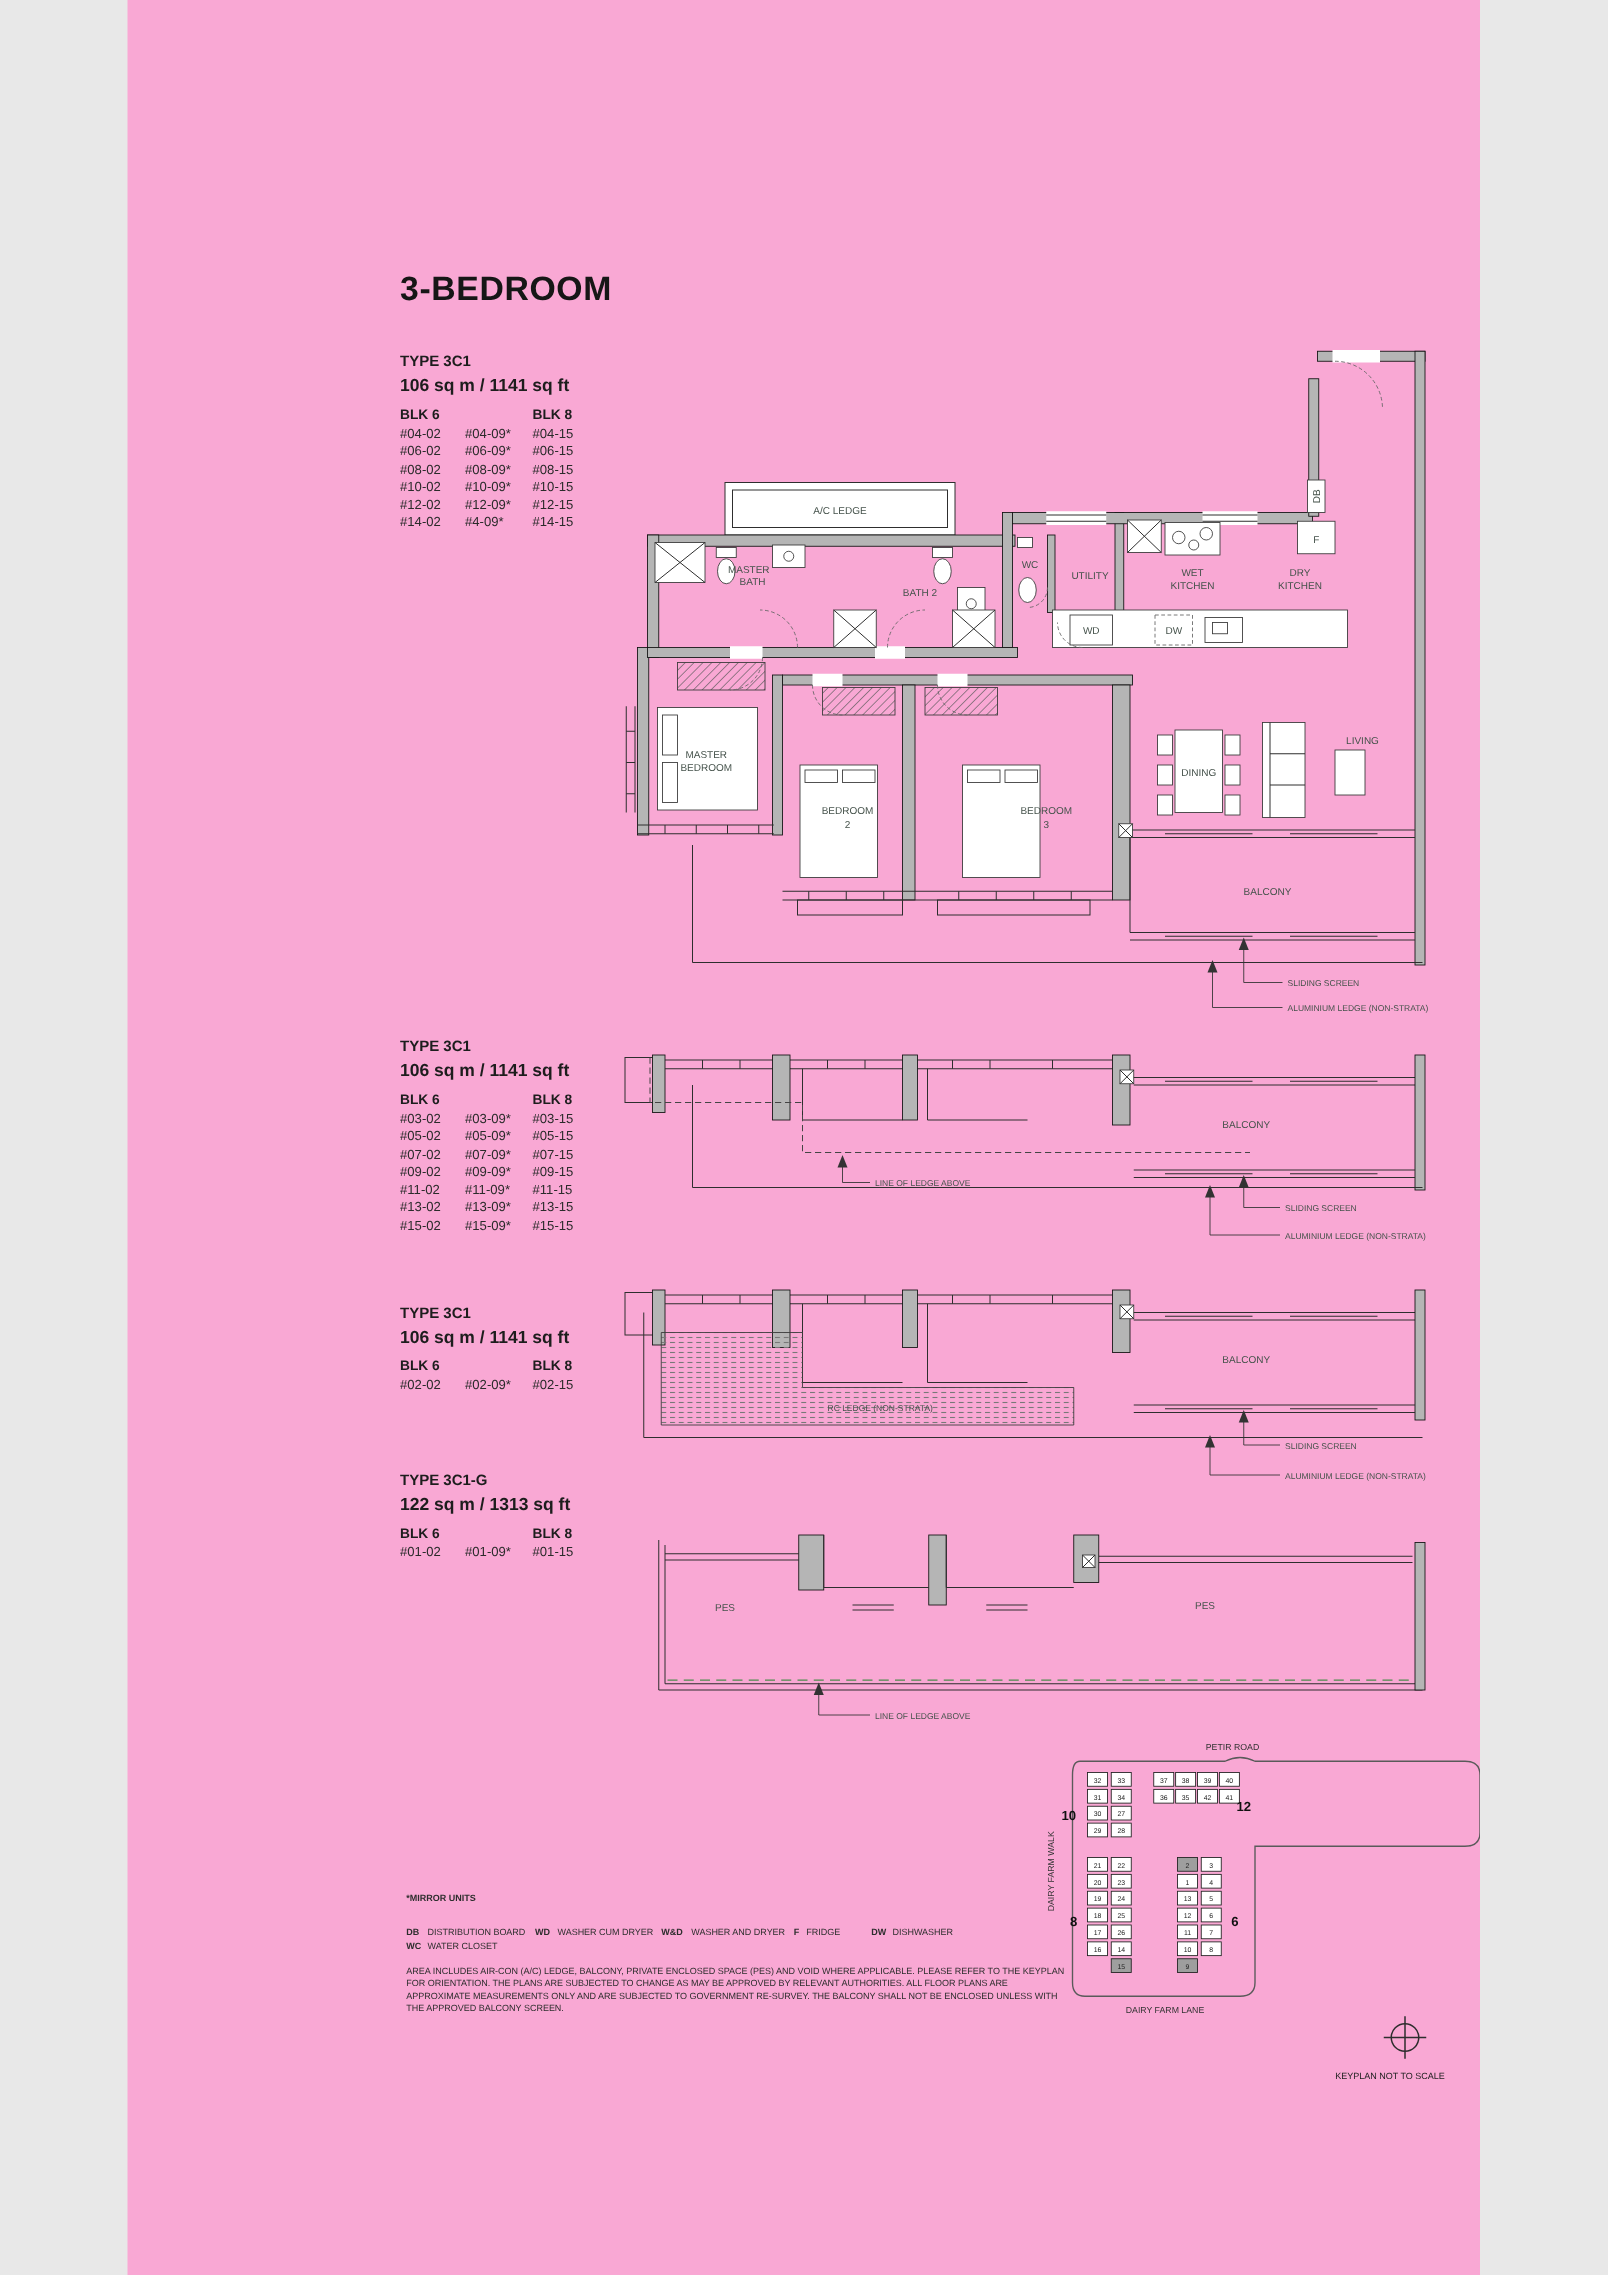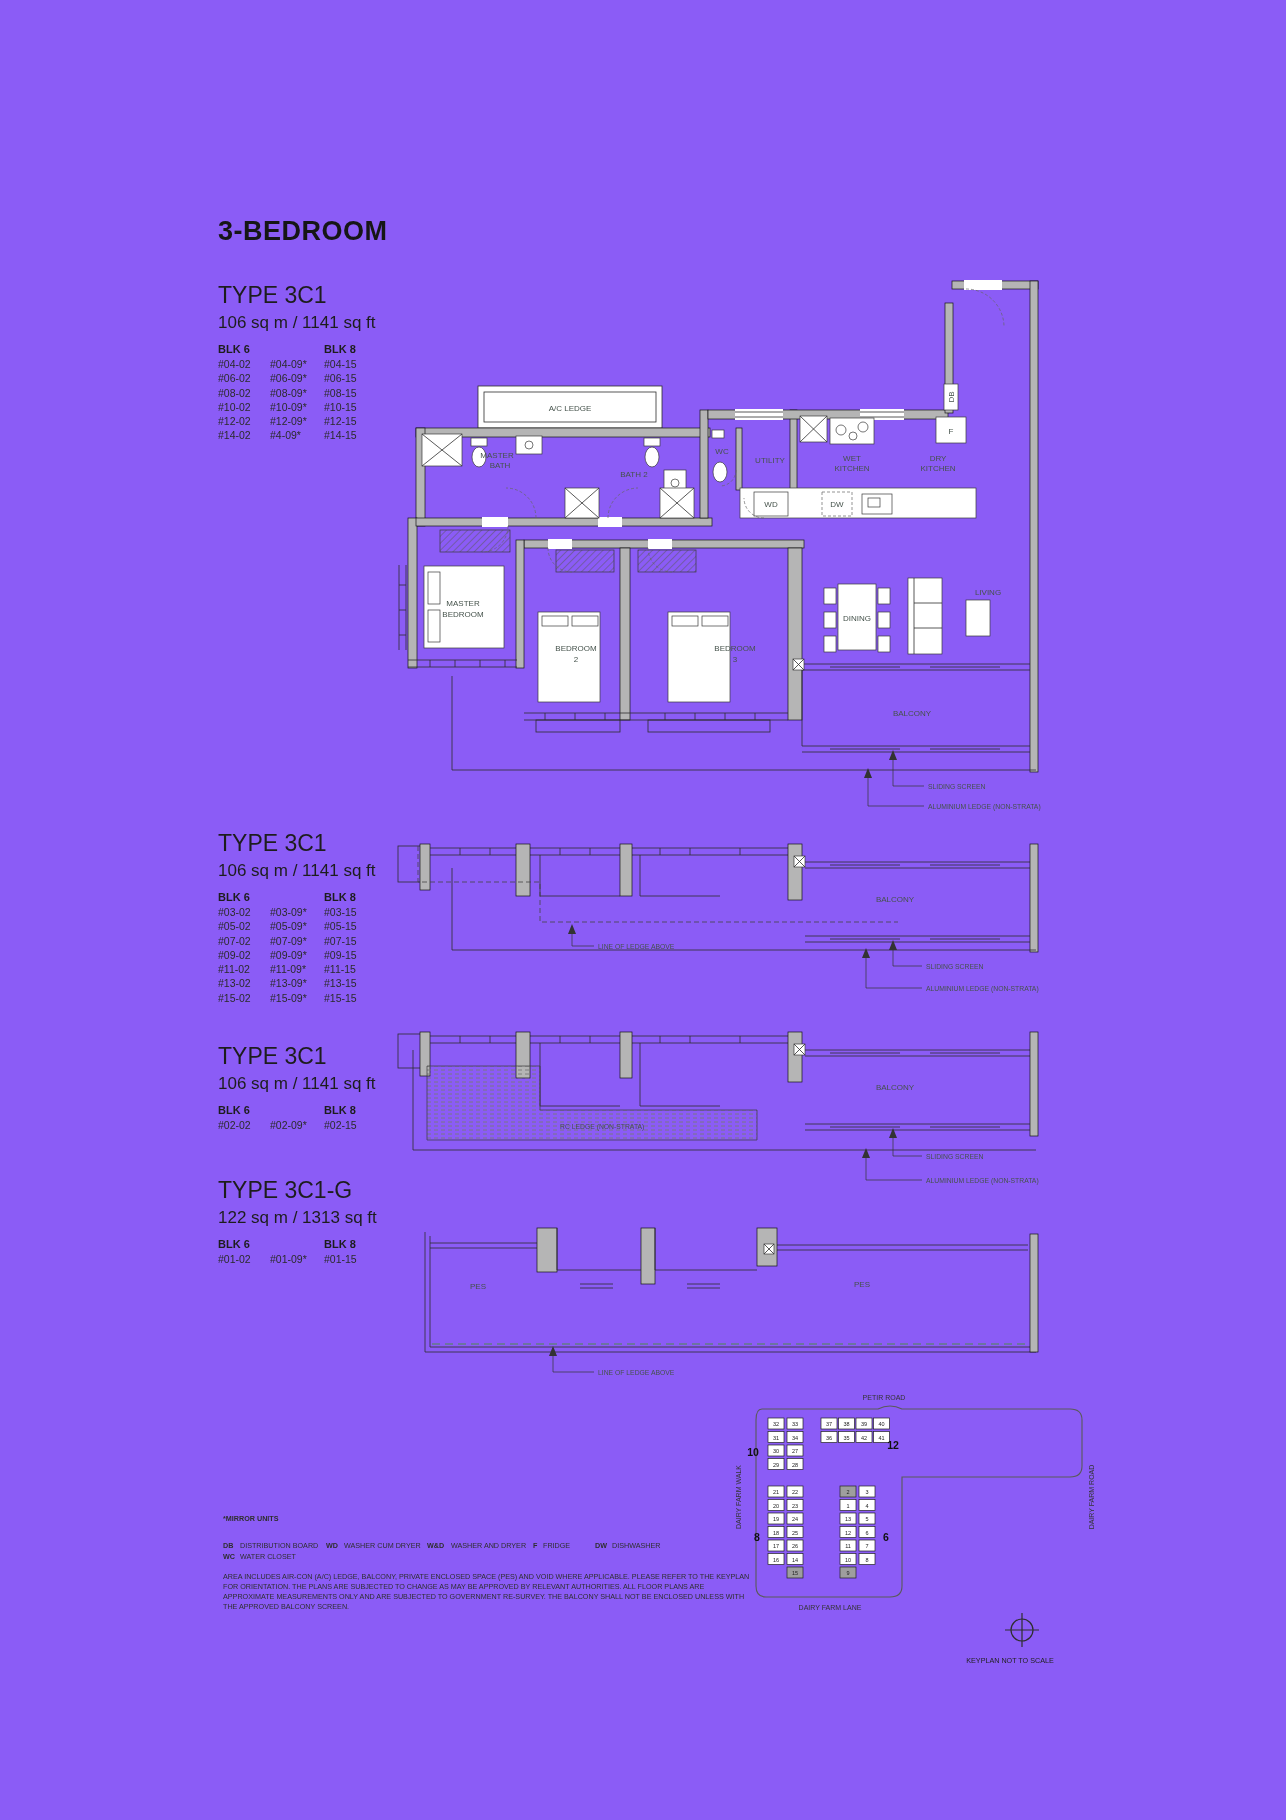--- a/index.html
+++ b/index.html
@@ -1,22 +1,22 @@
 <!DOCTYPE html>
 <html><head>
 <meta charset="utf-8">
 <style>
   html,body{margin:0;padding:0;background:#e8e8e8}
-  #page{position:relative;width:1286px;height:1820px;background:#8b5cf6;
+  #page{position:relative;width:1082px;height:1820px;background:#f9a8d4;
         font-family:"Liberation Sans",sans-serif;color:#1d1d1d;overflow:hidden;margin:0 auto}
   .abs{position:absolute}
   .title{font-size:27px;font-weight:bold;letter-spacing:.5px;color:#161616}
   .sec{position:absolute;left:218px}
-  .sec-type{font-size:23px;font-weight:normal;margin:0 0 4px 0}
-  .sec-area{font-size:17px;font-weight:normal;margin:0 0 10px 0}
+  .sec-type{font-size:12px;font-weight:bold;margin:0 0 4px 0}
+  .sec-area{font-size:14px;font-weight:bold;margin:0 0 10px 0}
   .blk-row{position:relative;font-size:11px;font-weight:bold;height:15px}
   .blk8{position:absolute;left:106px}
   .unit-row{display:flex;height:14.3px;font-size:10.5px;color:#2b2b2b}
   .unit-cell{width:52px}
   .unit-cell.c1{width:54px}
   svg.plan{position:absolute}
   svg text{font-family:"Liberation Sans",sans-serif}
   .wall{fill:#b5b5b5;stroke:#141414;stroke-width:.7}
   .thin{fill:none;stroke:#2e2e2e;stroke-width:.8}
   .thinr{fill:#ffffff;stroke:#2e2e2e;stroke-width:.8}

